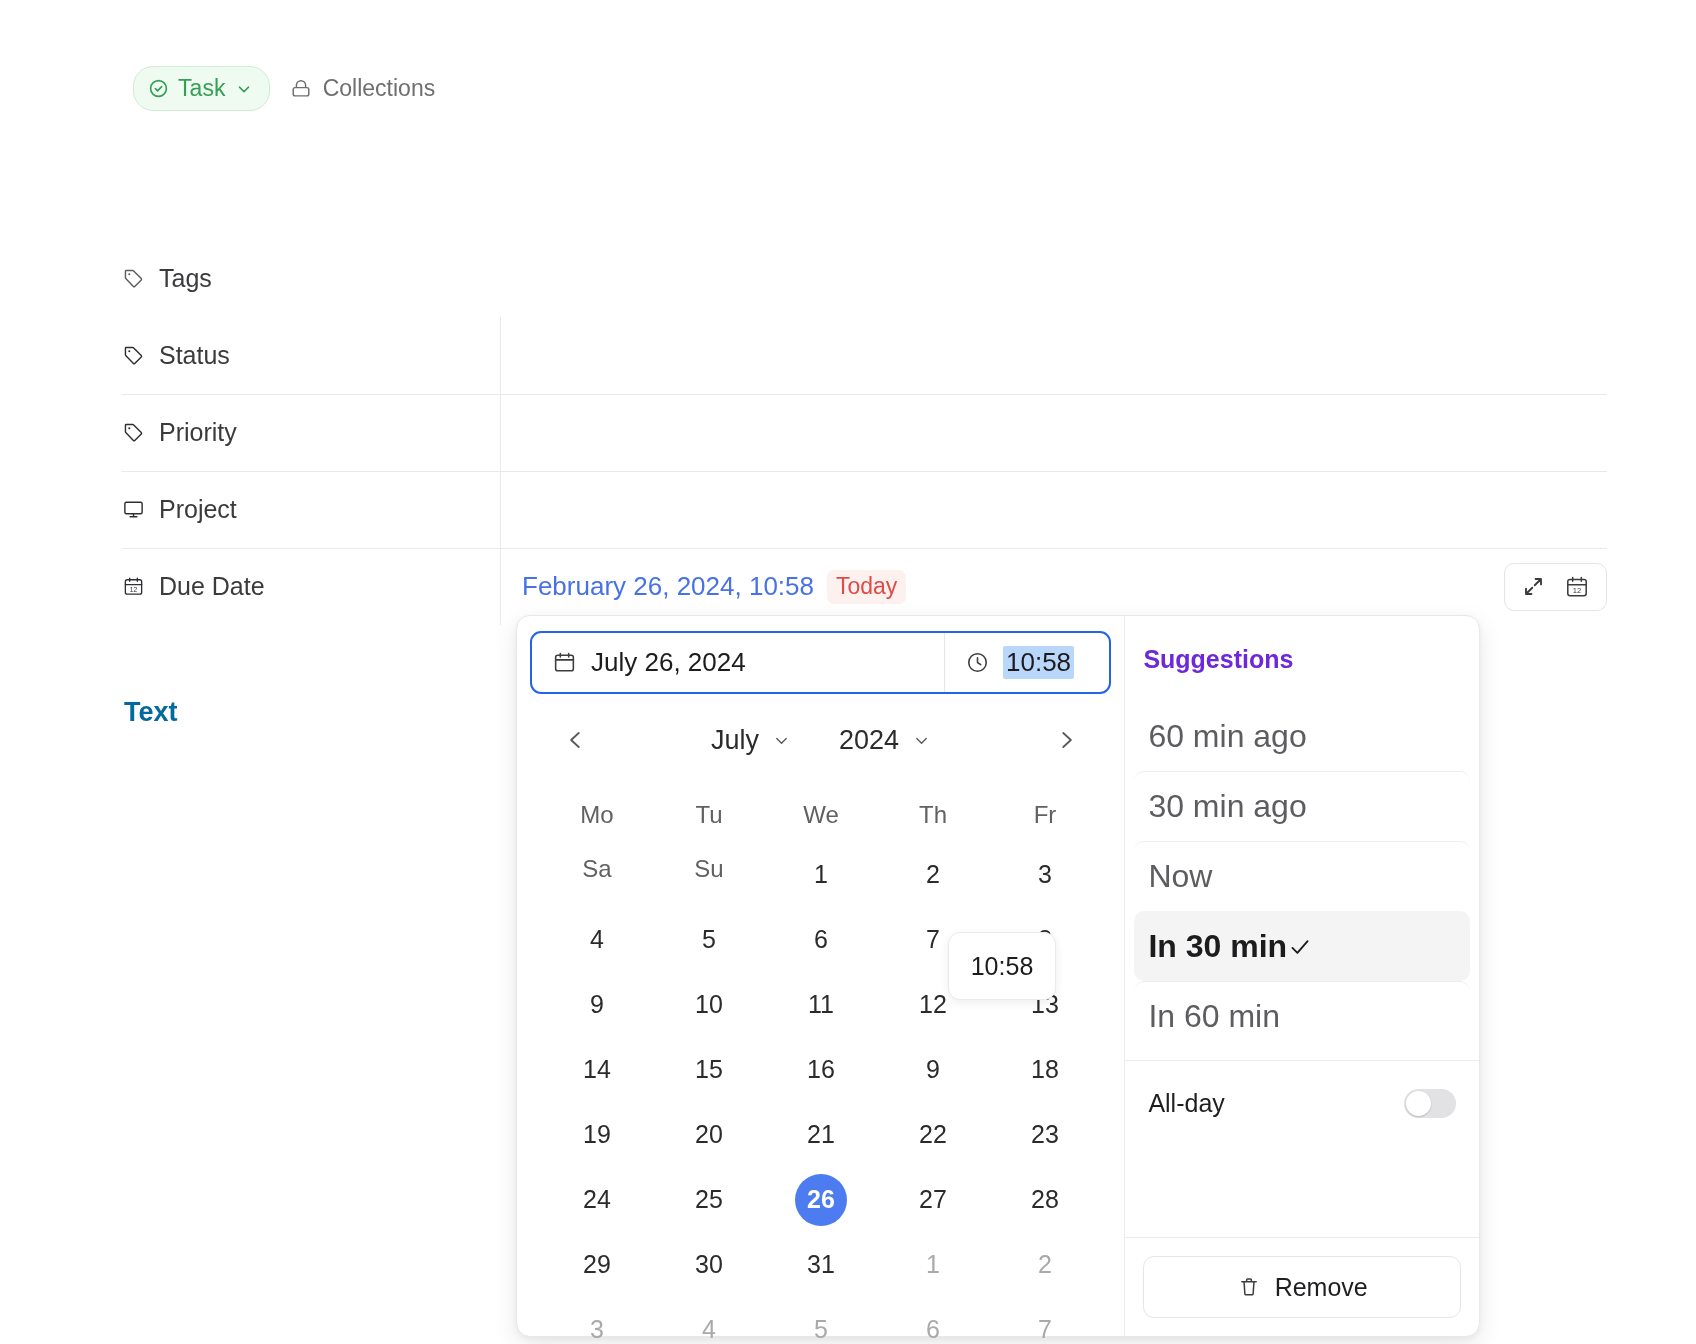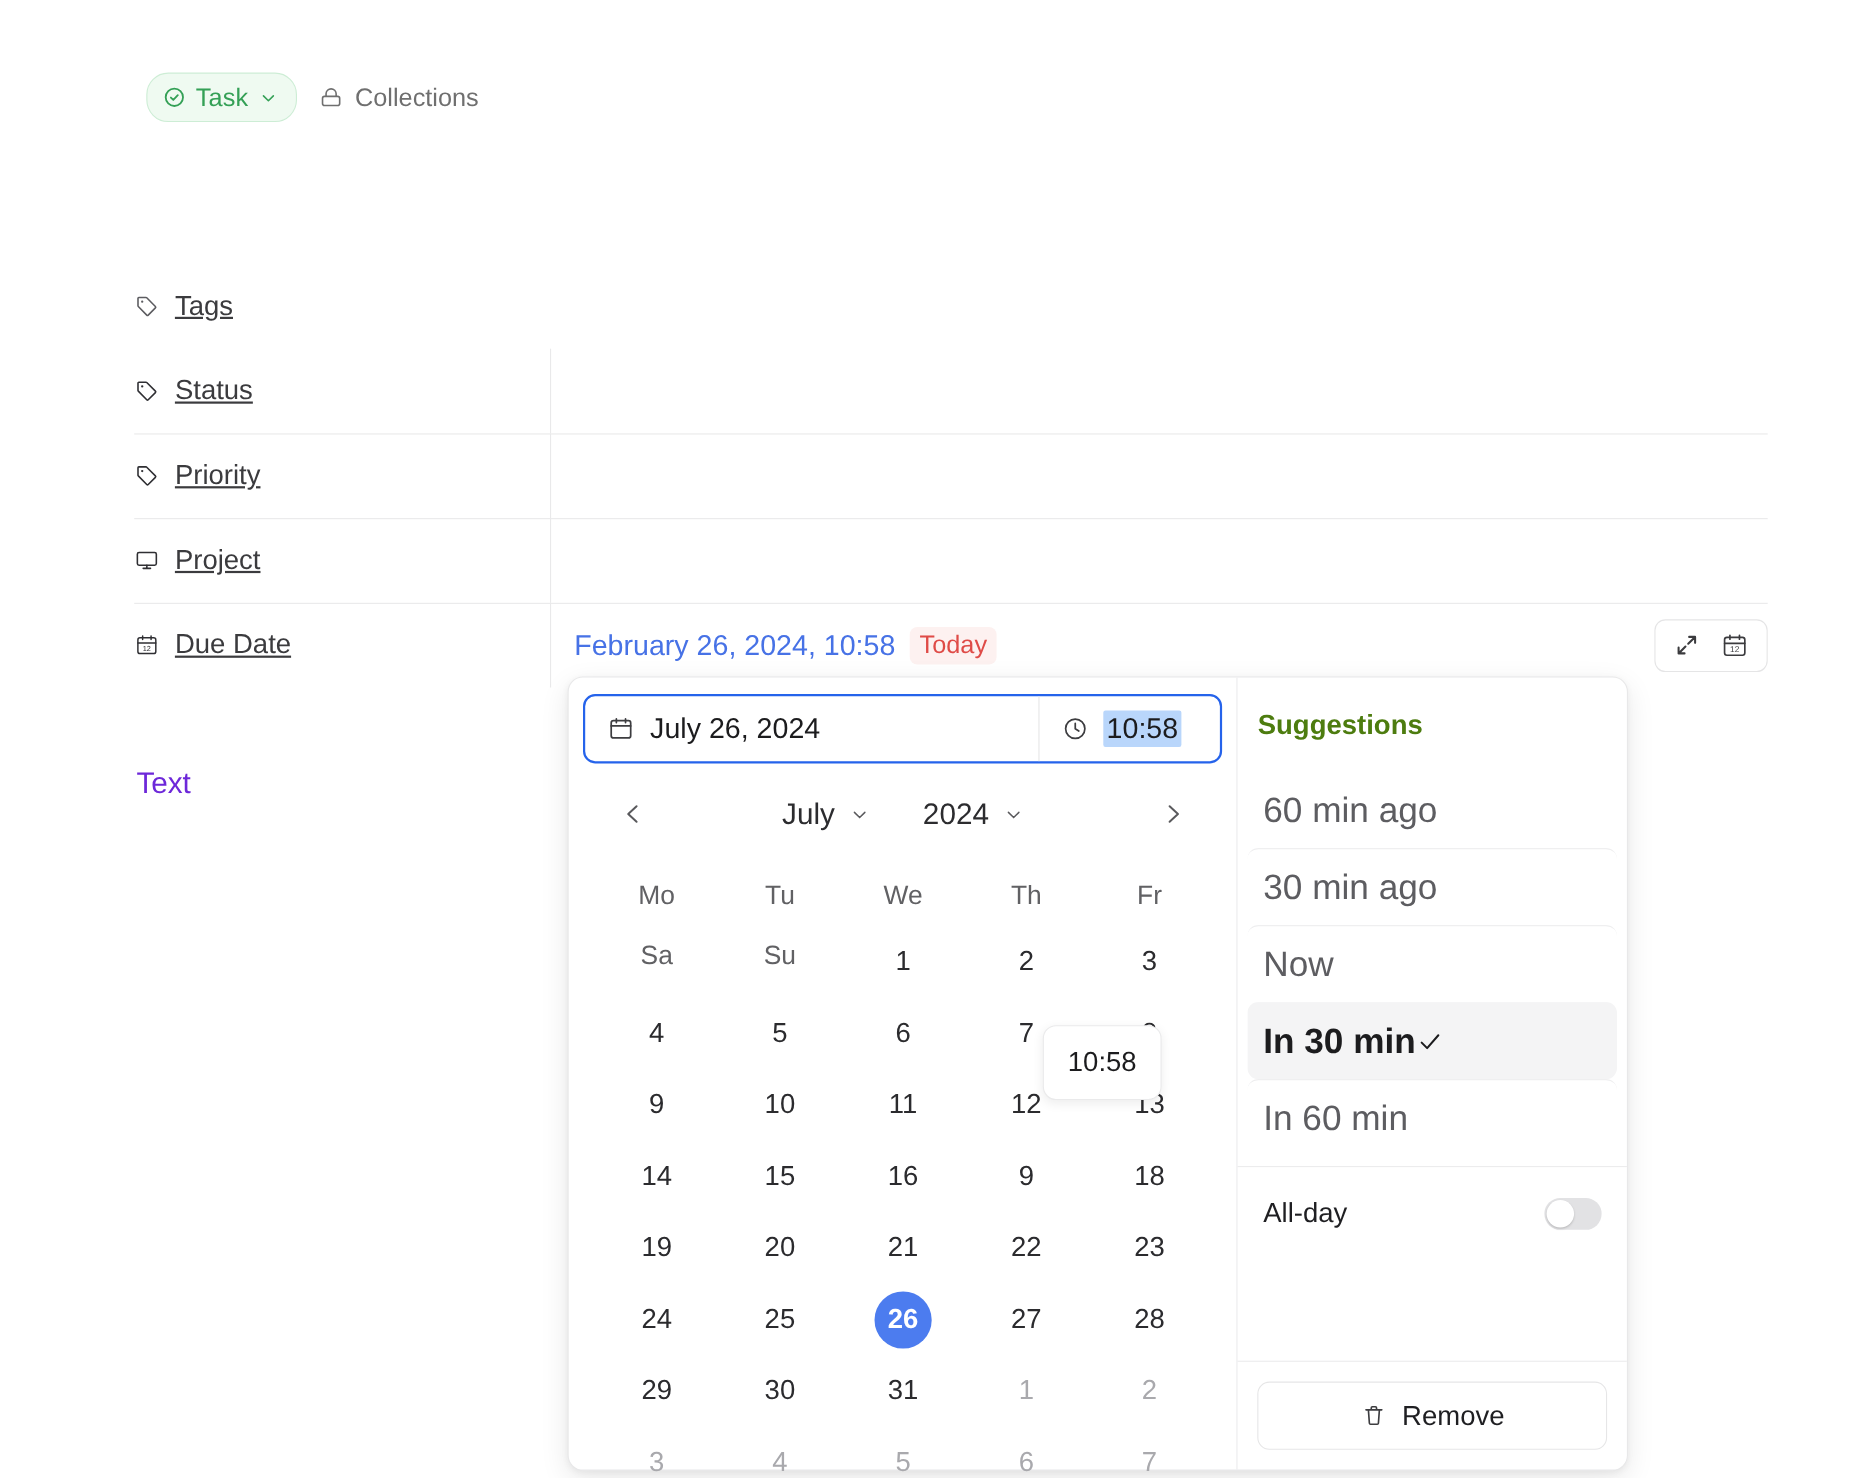--- a/index.html
+++ b/index.html
@@ -37,21 +37,21 @@
     position: absolute; left: 131px; top: 139px;
     font-size: 45px; font-weight: bold; color: #18181a;
     letter-spacing: -0.7px;
   }
 
   
   .props { position: absolute; left: 122px; top: 240px; width: 1485px; }
   .prow { position: relative; height: 77px; display: flex; align-items: center; }
   .prow .pname {
     display: flex; align-items: center; gap: 14px;
-    width: 380px; color: #3b3b3e; font-size: 25px; text-decoration: underline;
+    width: 380px; color: #3b3b3e; font-size: 25px;
   }
   .prow .pval { flex: 1; font-size: 25px; padding-left: 20px; }
   .prow.has-line::after {
     content: ""; position: absolute; left: 0; right: 0; top: 0;
     height: 1px; background: #e9e9ea;
   }
   .vsep {
     position: absolute; left: 378px; top: 0; bottom: 0; width: 1px;
     background: #e9e9ea;
   }
@@ -62,21 +62,21 @@
     border-radius: 7px; padding: 3px 9px 4px 9px; font-size: 23px;
   }
   .row-actions {
     position: absolute; right: 0; top: 50%; transform: translateY(-50%);
     display: flex; align-items: center; gap: 18px;
     border: 1px solid #e5e5e6; border-radius: 10px;
     padding: 10px 16px; background: #fff;
   }
   .text-label {
     position: absolute; left: 124px; top: 697px;
-    font-size: 27px; color: #6d28d9;
+    font-size: 27px; color: #0369a1; font-weight: bold;
   }
 
   
   .picker {
     position: absolute; left: 516px; top: 615px;
     width: 964px; height: 722px;
     background: #ffffff;
     border: 1px solid #e8e8e9;
     border-radius: 14px;
     box-shadow: 0 8px 26px rgba(0,0,0,.09), 0 2px 6px rgba(0,0,0,.05);
@@ -138,21 +138,21 @@
     position: absolute; left: 948px; top: 932px;
     width: 108px; height: 68px;
     background: #fff; border: 1px solid #eaeaeb; border-radius: 12px;
     box-shadow: 0 3px 10px rgba(0,0,0,.07);
     display: flex; align-items: center; justify-content: center;
     font-size: 25px; color: #1c1c1e; z-index: 5;
   }
 
   
   .sugg-title {
-    padding: 29px 0 0 18px; font-size: 25px; font-weight: bold; color: #4d7c0f;
+    padding: 29px 0 0 18px; font-size: 25px; font-weight: bold; color: #6d28d9;
   }
   .sugg-list { margin-top: 27px; padding: 0 9px; }
   .sugg-item {
     height: 70px; display: flex; align-items: center; justify-content: flex-start;
     padding: 0 14px; font-size: 32px; color: #5d5d61;
     border-top: 1px solid #eeeeef; border-radius: 10px;
   }
   .sugg-item:first-child { border-top: none; }
   .sugg-item.active {
     background: #f4f4f5; color: #1c1c1e; font-weight: bold;

